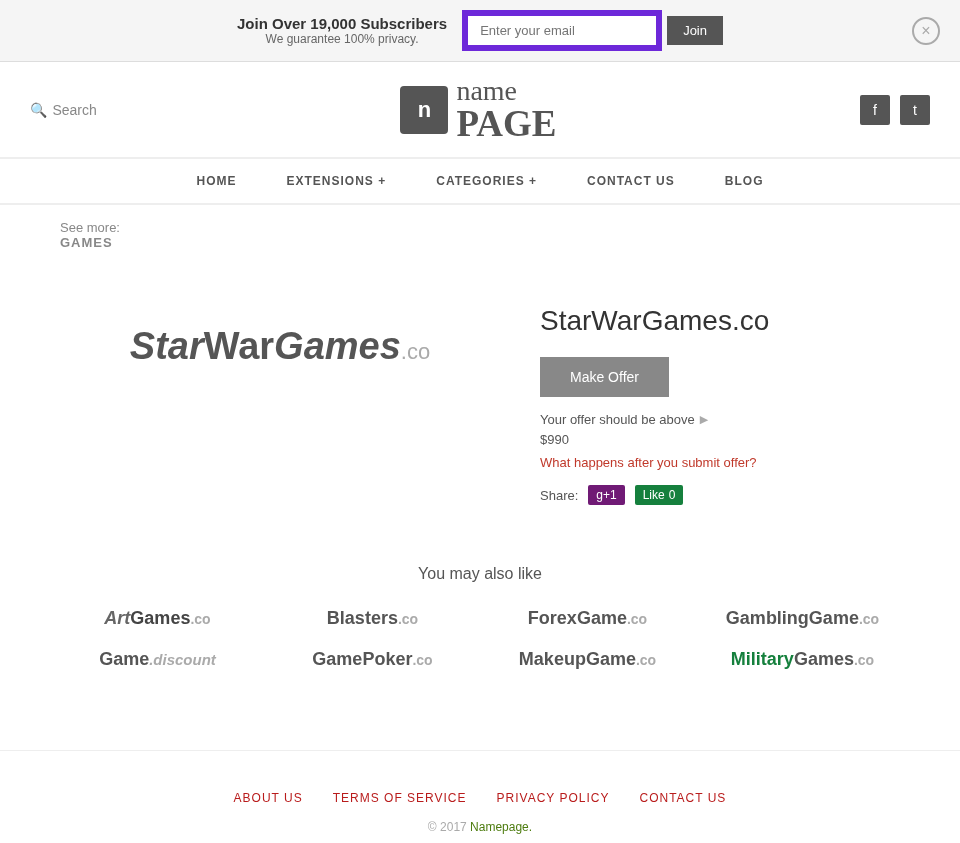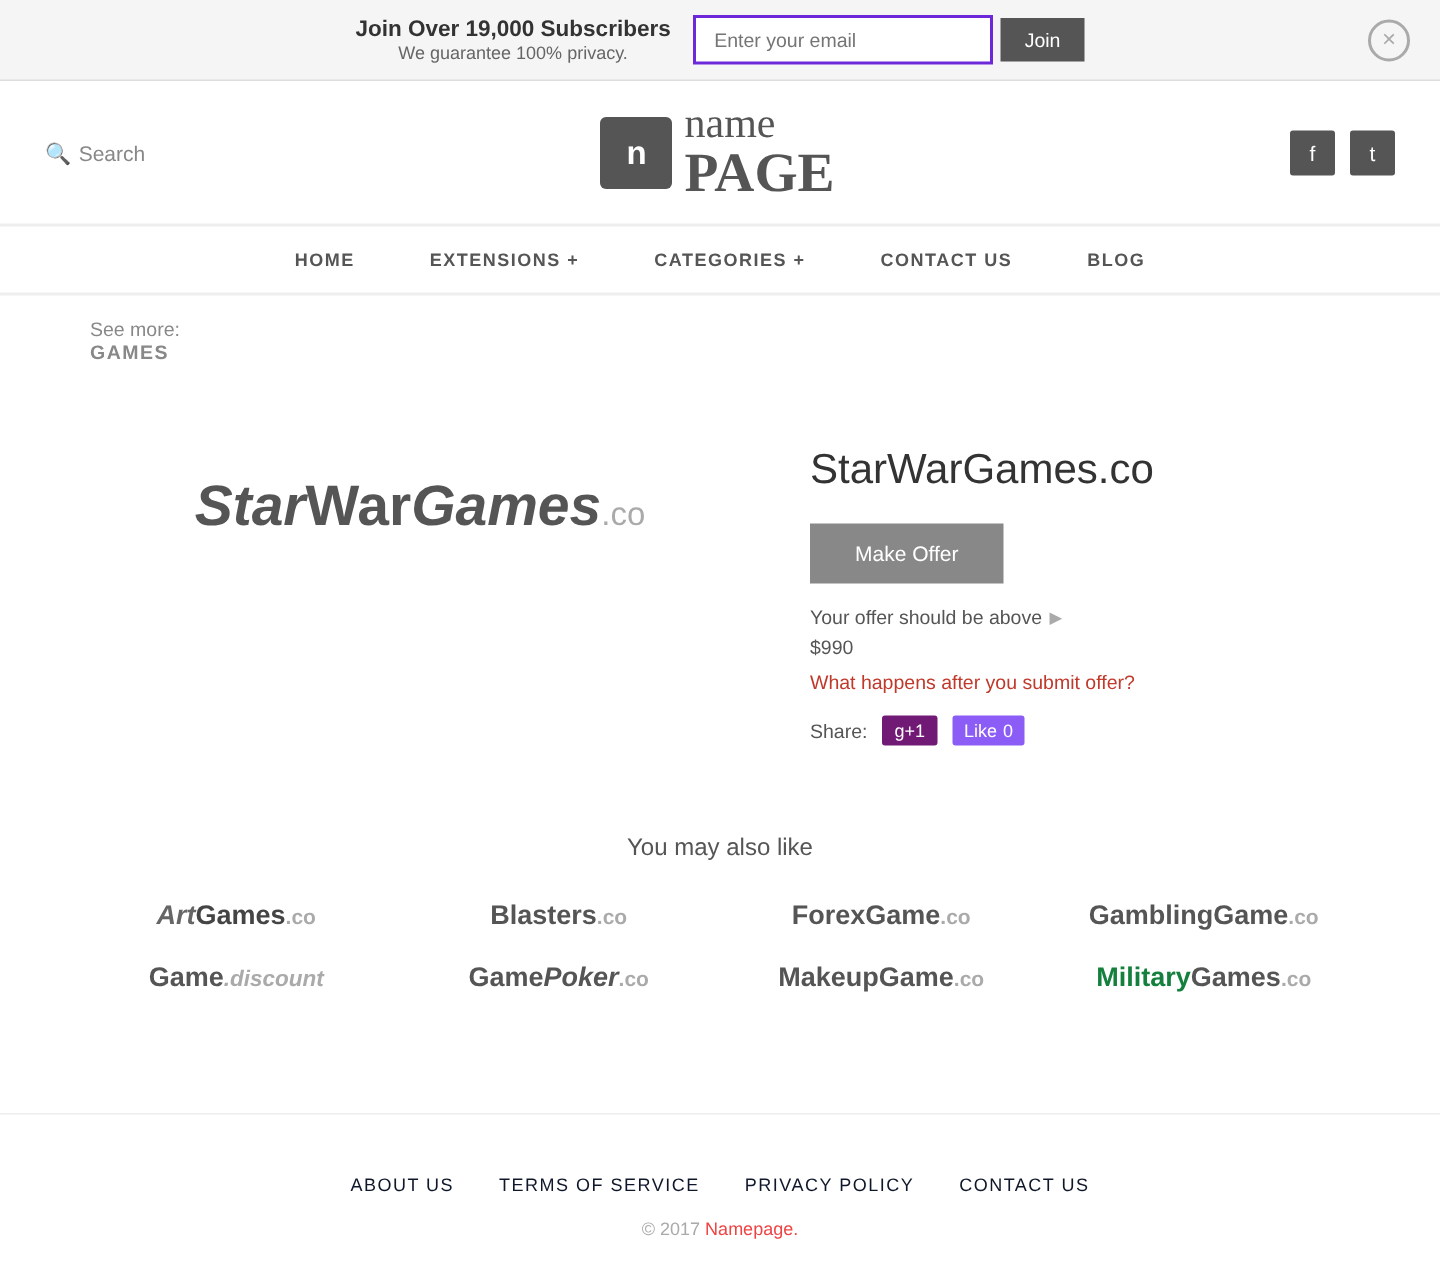--- a/index.html
+++ b/index.html
@@ -12,21 +12,21 @@
       display: flex;
       align-items: center;
       justify-content: center;
       padding: 10px 20px;
       position: relative;
     }
     .top-banner-text { text-align: center; margin-right: 15px; }
     .top-banner-text .main-text { font-size: 15px; font-weight: bold; color: #333; }
     .top-banner-text .sub-text { font-size: 12px; color: #666; }
     .email-input {
-      border: 2px solid #6d28d9;
+      border: 6px solid #6d28d9;
       padding: 7px 12px;
       font-size: 13px;
       width: 200px;
       color: #999;
     }
     .join-btn {
       background: #555;
       color: #fff;
       border: none;
       padding: 7px 16px;
@@ -206,21 +206,21 @@
     .gplus-btn {
       background: #701a75;
       color: #fff;
       padding: 3px 8px;
       font-size: 12px;
       cursor: pointer;
       border: none;
       border-radius: 2px;
     }
     .fb-like-btn {
-      background: #8b5cf6;
+      background: #15803d;
       color: #fff;
       padding: 3px 8px;
       font-size: 12px;
       cursor: pointer;
       border: none;
       border-radius: 2px;
       display: flex;
       align-items: center;
       gap: 4px;
     }
@@ -259,31 +259,31 @@
       text-align: center;
     }
     .footer-links {
       display: flex;
       justify-content: center;
       gap: 30px;
       margin-bottom: 15px;
     }
     .footer-link {
       font-size: 12px;
-      color: #0f172a;
+      color: #b91c1c;
       text-decoration: none;
       letter-spacing: 1px;
       text-transform: uppercase;
       cursor: pointer;
     }
     .footer-copy {
       font-size: 12px;
       color: #aaa;
     }
-    .footer-copy a { color: #ef4444; text-decoration: none; }
+    .footer-copy a { color: #4d7c0f; text-decoration: none; }
 
     .arrow-icon { font-size: 11px; color: #aaa; }
   </style>
 </head>
 <body>
 
 <div class="top-banner">
   <div class="top-banner-text">
     <div class="main-text">Join Over 19,000 Subscribers</div>
     <div class="sub-text">We guarantee 100% privacy.</div>
@@ -383,21 +383,21 @@
     </div>
   </div>
   <div class="similar-grid">
     <div class="similar-item">
       <span class="similar-logo">
         <span style="color:#555; font-weight:bold;">Game</span><span style="color:#aaa; font-size:15px; font-style:italic;">.discount</span>
       </span>
     </div>
     <div class="similar-item">
       <span class="similar-logo">
-        <span style="color:#555;">Game</span><span style="color:#555; font-style:italic;">Poker</span><span class="ext" style="color:#aaa; font-size:14px;">.co</span>
+        <span style="color:#555;">Game</span><span style="color:#555; ">Poker</span><span class="ext" style="color:#aaa; font-size:14px;">.co</span>
       </span>
     </div>
     <div class="similar-item">
       <span class="similar-logo">
         <span style="color:#555;text-align:center;">MakeupGame</span><span class="ext" style="color:#aaa; font-size:14px;">.co</span>
       </span>
     </div>
     <div class="similar-item">
       <span class="similar-logo">
         <span style="color:#15803d; ">Military</span><span style="color:#555;">Games</span><span class="ext" style="color:#aaa; font-size:14px;">.co</span>

